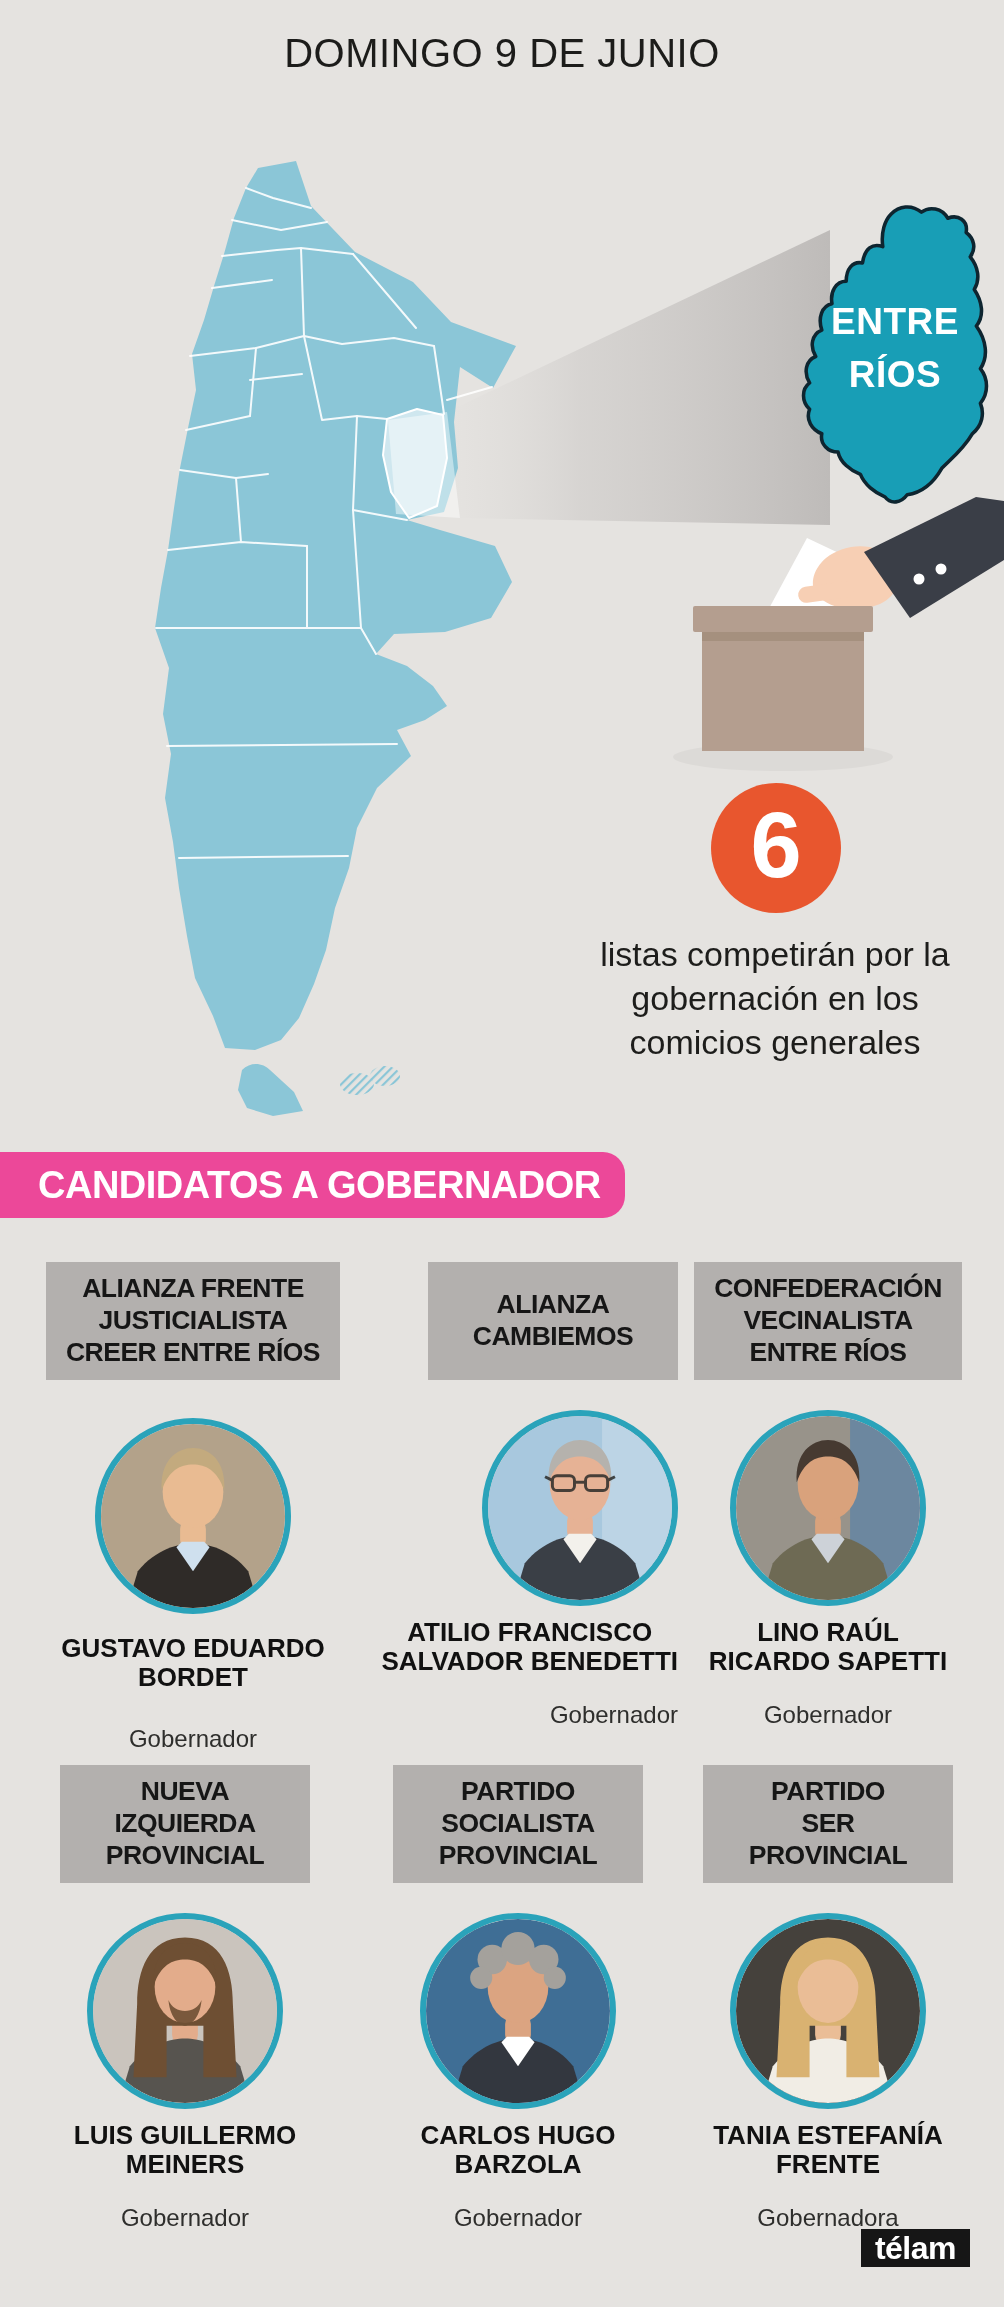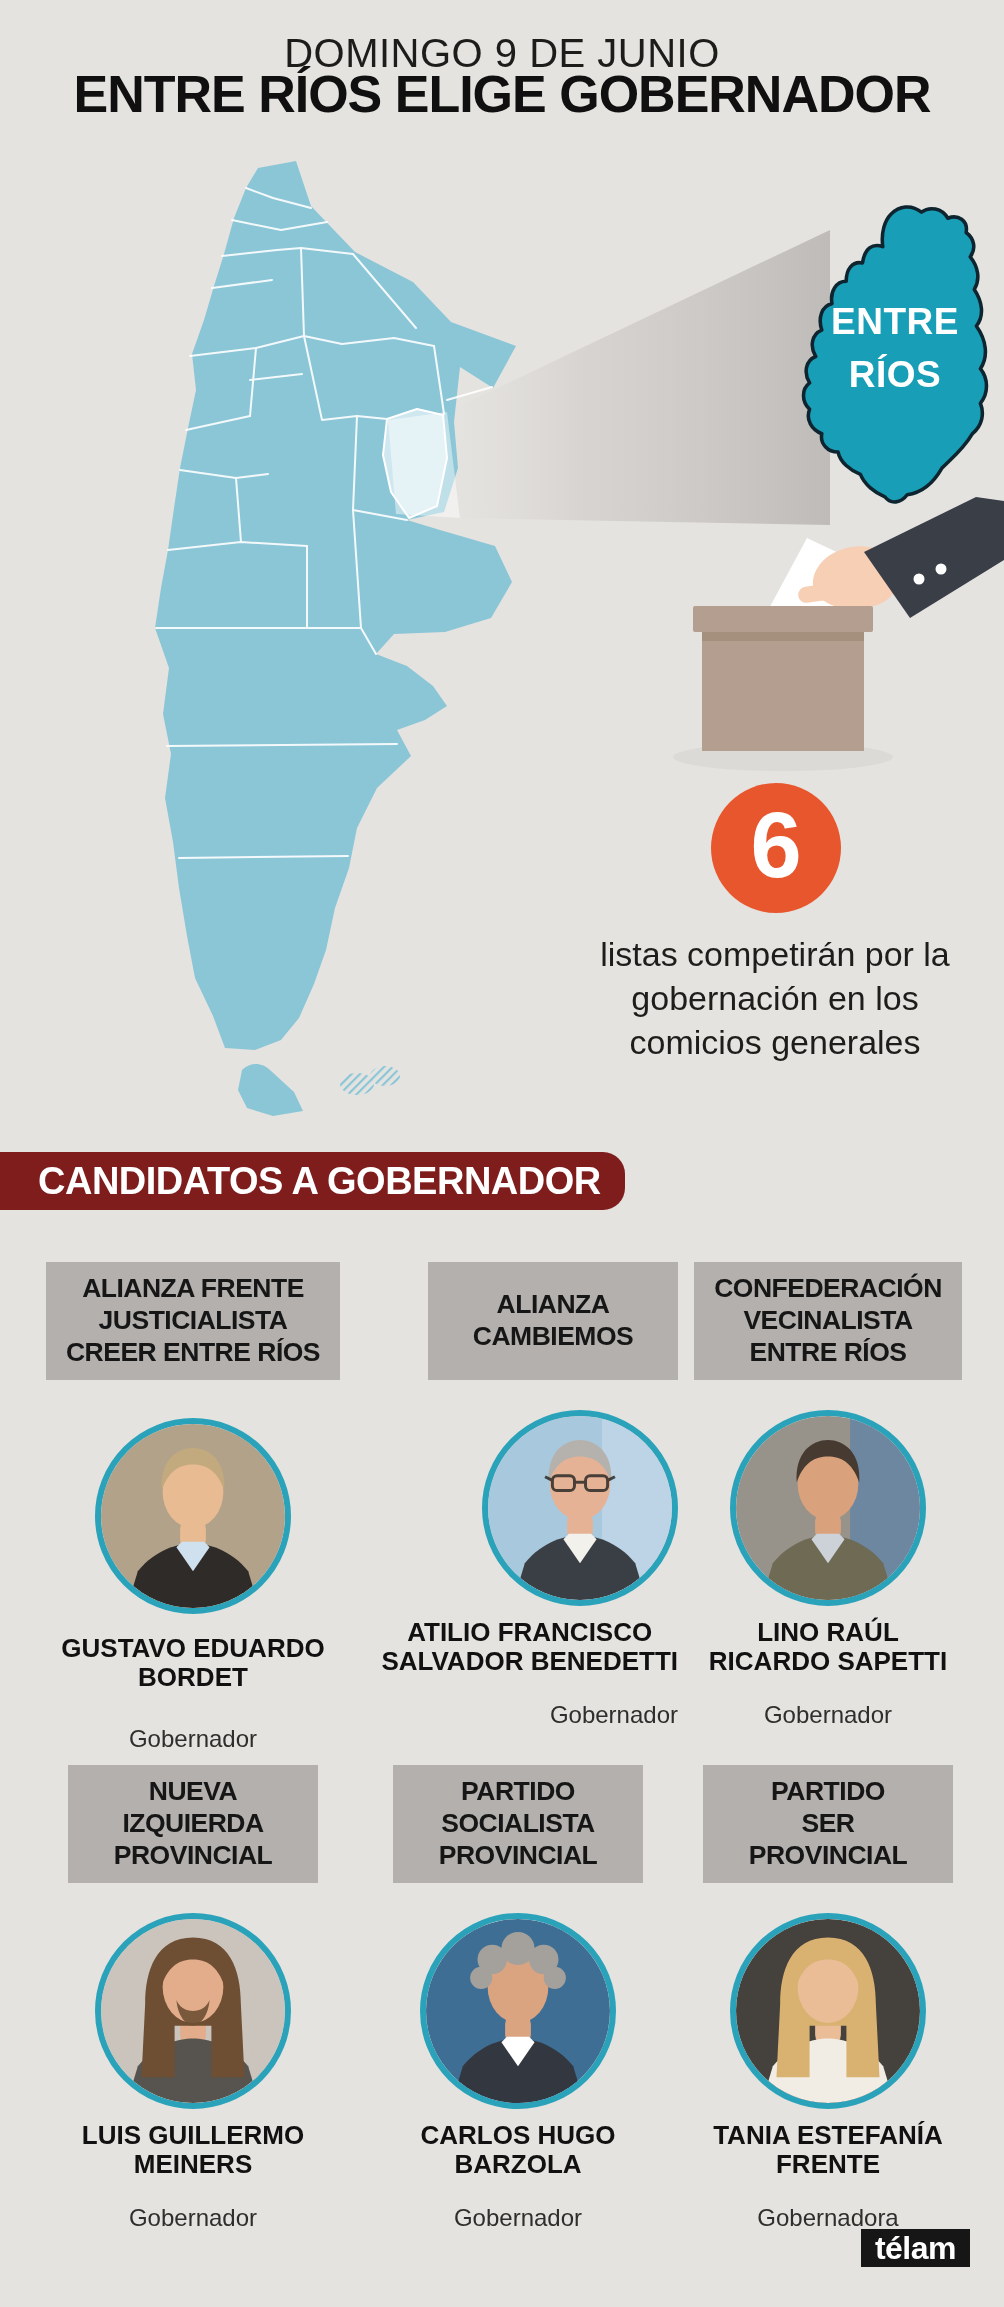--- a/index.html
+++ b/index.html
@@ -17,21 +17,21 @@
   .callout-svg{left:786px;top:204px;}
   .callout-label{left:786px;top:296px;width:218px;font-size:37px;font-weight:700;
                  color:#ffffff;line-height:1.42;letter-spacing:.5px;}
   .ballot-svg{left:640px;top:480px;}
 
   .stat-circle{left:711px;top:783px;width:130px;height:130px;border-radius:50%;
                background:#e8562e;display:flex;align-items:center;justify-content:center;}
   .stat-circle span{font-size:92px;font-weight:700;color:#fff;line-height:1;padding-bottom:6px;}
   .stat-caption{left:545px;top:932px;width:460px;font-size:34px;line-height:1.3;color:#1d1d1b;}
 
-  .banner{left:0;top:1152px;width:625px;height:58px;background:#7f1d1d;
+  .banner{left:0;top:1152px;width:625px;height:66px;background:#ec4899;
           border-radius:0 22px 22px 0;display:flex;align-items:center;}
   .banner span{color:#fff;font-size:38px;font-weight:700;letter-spacing:-.5px;padding-left:38px;}
 
   .card{position:absolute;width:320px;display:flex;flex-direction:column;align-items:center;}
   .party-box{min-height:118px;min-width:250px;max-width:320px;box-sizing:border-box;
              background:#b3b0ae;display:flex;align-items:center;justify-content:center;
              padding:6px 20px;font-size:26.5px;font-weight:700;line-height:1.2;
              letter-spacing:-.5px;color:#161616;text-align:center;}
   .photo{width:184px;height:184px;margin-top:30px;border:6px solid #2aa3ba;border-radius:50%;
          overflow:hidden;background:#d8d6d3;}
@@ -41,21 +41,20 @@
 
   .telam{right:34px;top:2229px;background:#161616;padding:1px 14px 0 14px;}
   .telam span{color:#fff;font-size:32px;font-weight:700;letter-spacing:-.5px;}
 </style>
 </head>
 <body>
 
 <div id="canvas">
 
   <div class="abs center kicker">DOMINGO 9 DE JUNIO</div>
-  <div class="abs center title">ENTRE RÍOS ELIGE GOBERNADOR</div>
 
   <svg class="abs map-svg" width="430" height="975" viewBox="0 0 430 975">
     <defs>
       <pattern id="hatch" width="6" height="6" patternUnits="userSpaceOnUse" patternTransform="rotate(45)">
         <line x1="1" y1="0" x2="1" y2="6" stroke="#8bc6d7" stroke-width="2.4"></line>
       </pattern>
     </defs>
     <path fill="#8bc6d7" d="M163,10 L201,3 L216,48 L260,94 L318,124 L356,164 L421,188 L398,230 L365,209 L359,264 L363,310 L349,354 L312,362 L345,372 L400,388 L417,424 L396,460 L350,474 L299,476 L281,496 L312,508 L338,528 L352,548 L330,562 L302,572 L316,598 L282,630 L262,670 L254,710 L240,750 L231,792 L219,826 L204,860 L186,882 L160,892 L130,890 L118,858 L100,820 L92,778 L84,730 L78,684 L70,640 L76,596 L68,556 L74,510 L60,470 L66,430 L73,392 L79,350 L85,310 L93,270 L101,232 L97,196 L109,162 L119,128 L129,96 L139,60 L151,30 Z"></path>
     <g stroke="#ffffff" stroke-width="2" fill="none" opacity="0.9" stroke-linejoin="round" stroke-linecap="round">
       <path d="M151,30 L178,40 L216,50"></path>
@@ -211,21 +210,21 @@
       <path d="M41,67 L50,80 L59,67 L56,64 L44,64 Z" fill="#cdd2d8"></path>
       <ellipse cx="50" cy="37" rx="16.5" ry="19.5" fill="#d9a27c"></ellipse>
       <path d="M33,36 C32,20 41,13 50,13 C59,13 68,20 67,36 C63,25 57,22 50,22 C43,22 37,25 33,36 Z" fill="#463a31"></path>
     </g>
   </svg></div>
     </div>
     <div class="name pre">LINO RAÚL
 RICARDO SAPETTI</div>
     <div class="role">Gobernador</div>
   </div>
-      <div class="card" style="left: 33px; top: 1765px;">
+      <div class="card" style="left: 25px; top: 1765px;">
     <div class="party-box pre">NUEVA
 IZQUIERDA
 PROVINCIAL</div>
     <div class="photo">
       <div class="avatar"><svg viewBox="0 0 100 100" width="100%" height="100%" preserveAspectRatio="xMidYMid slice">
     <defs>
                 <clipPath id="av3">
                   <circle cx="50" cy="50" r="50"></circle>
                 </clipPath>
               </defs>

